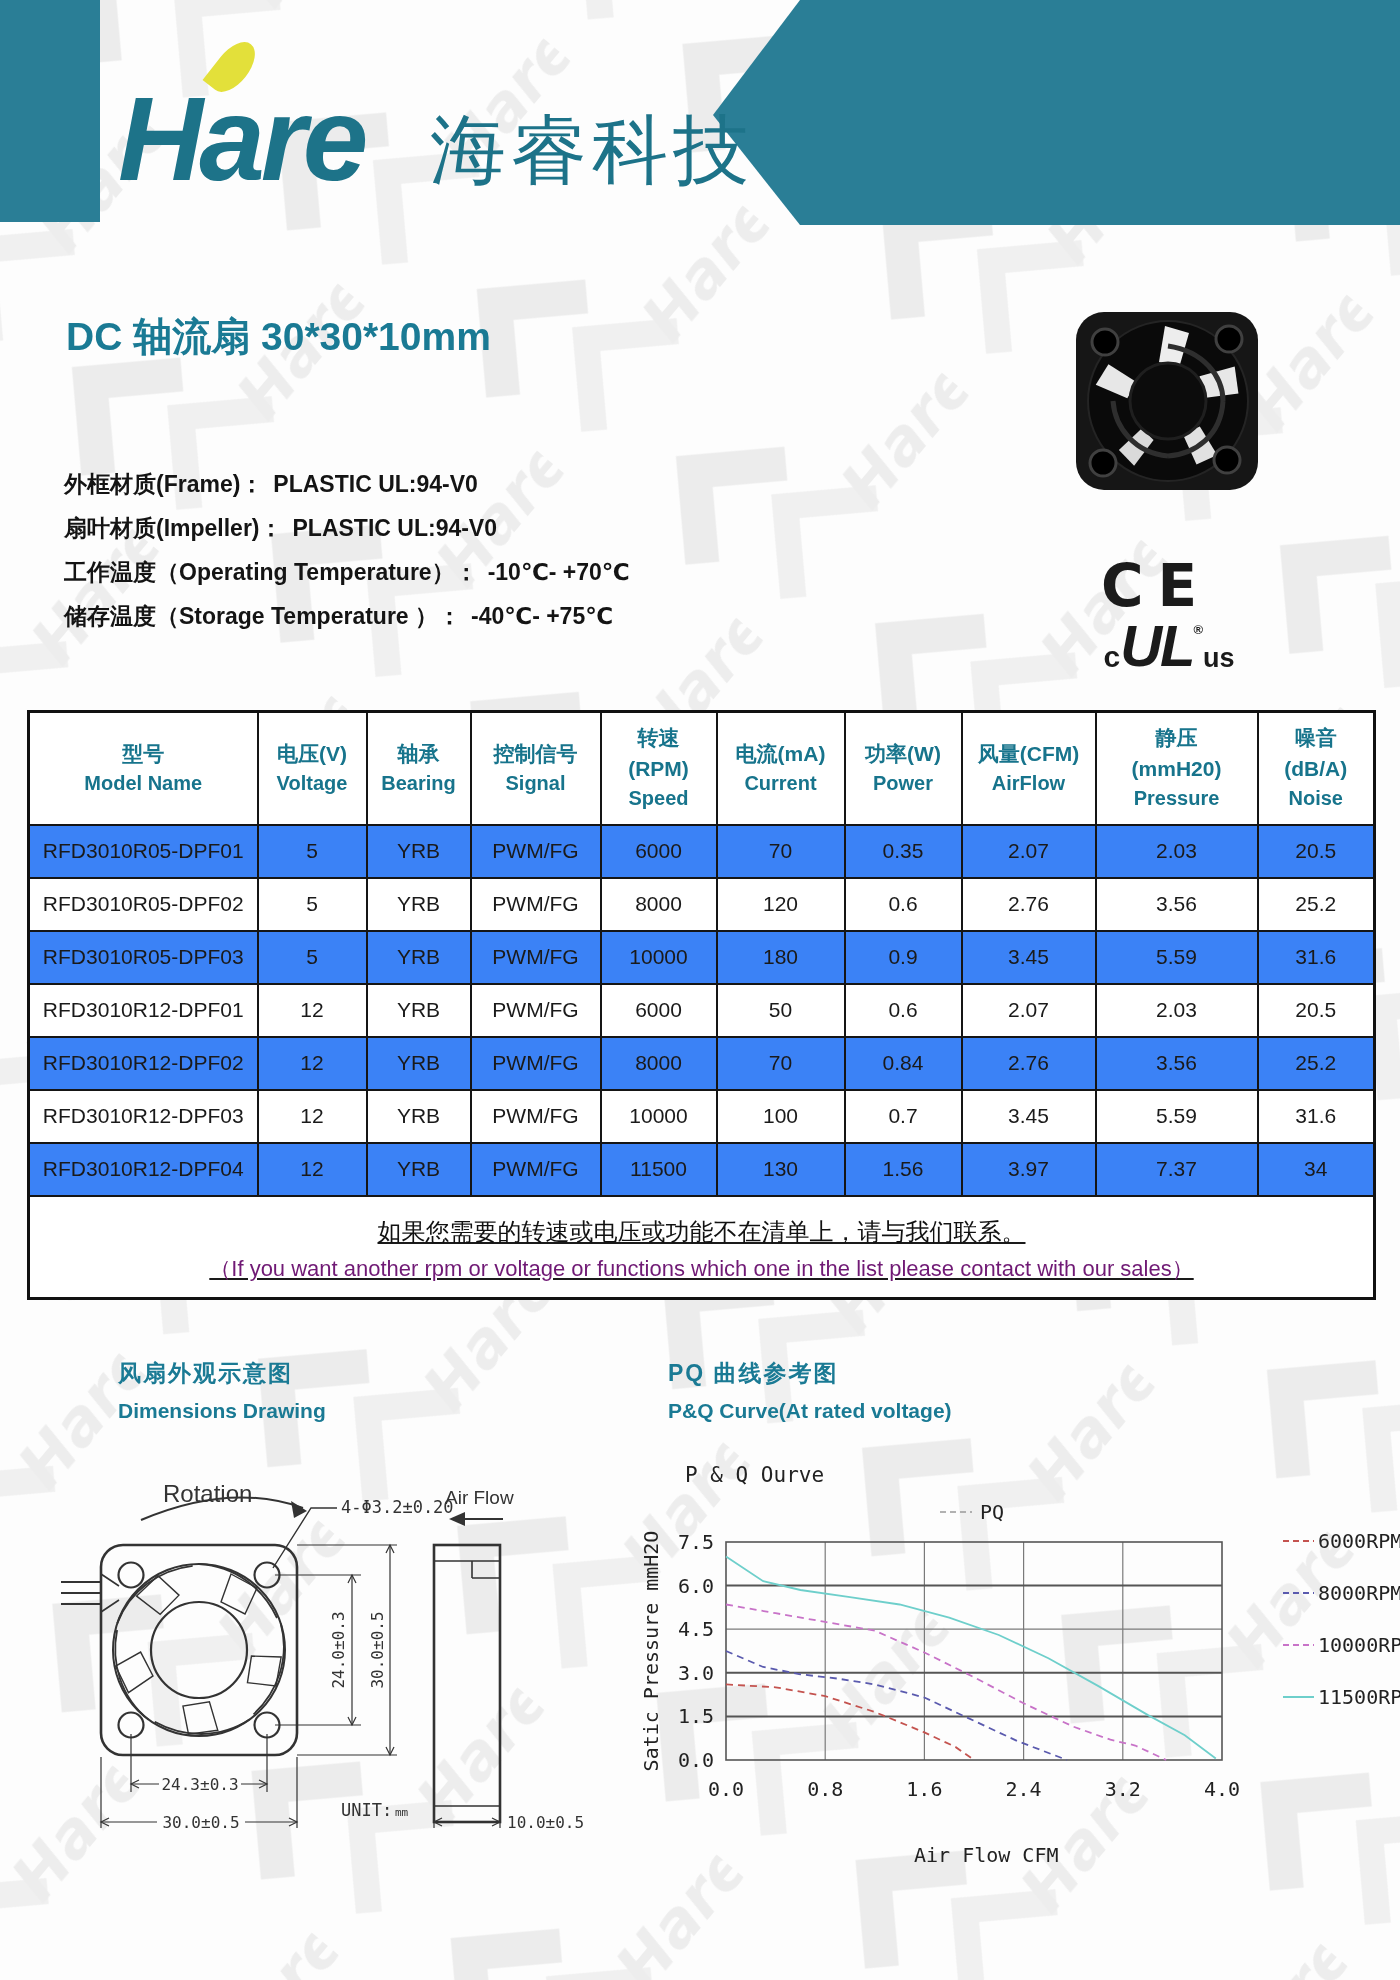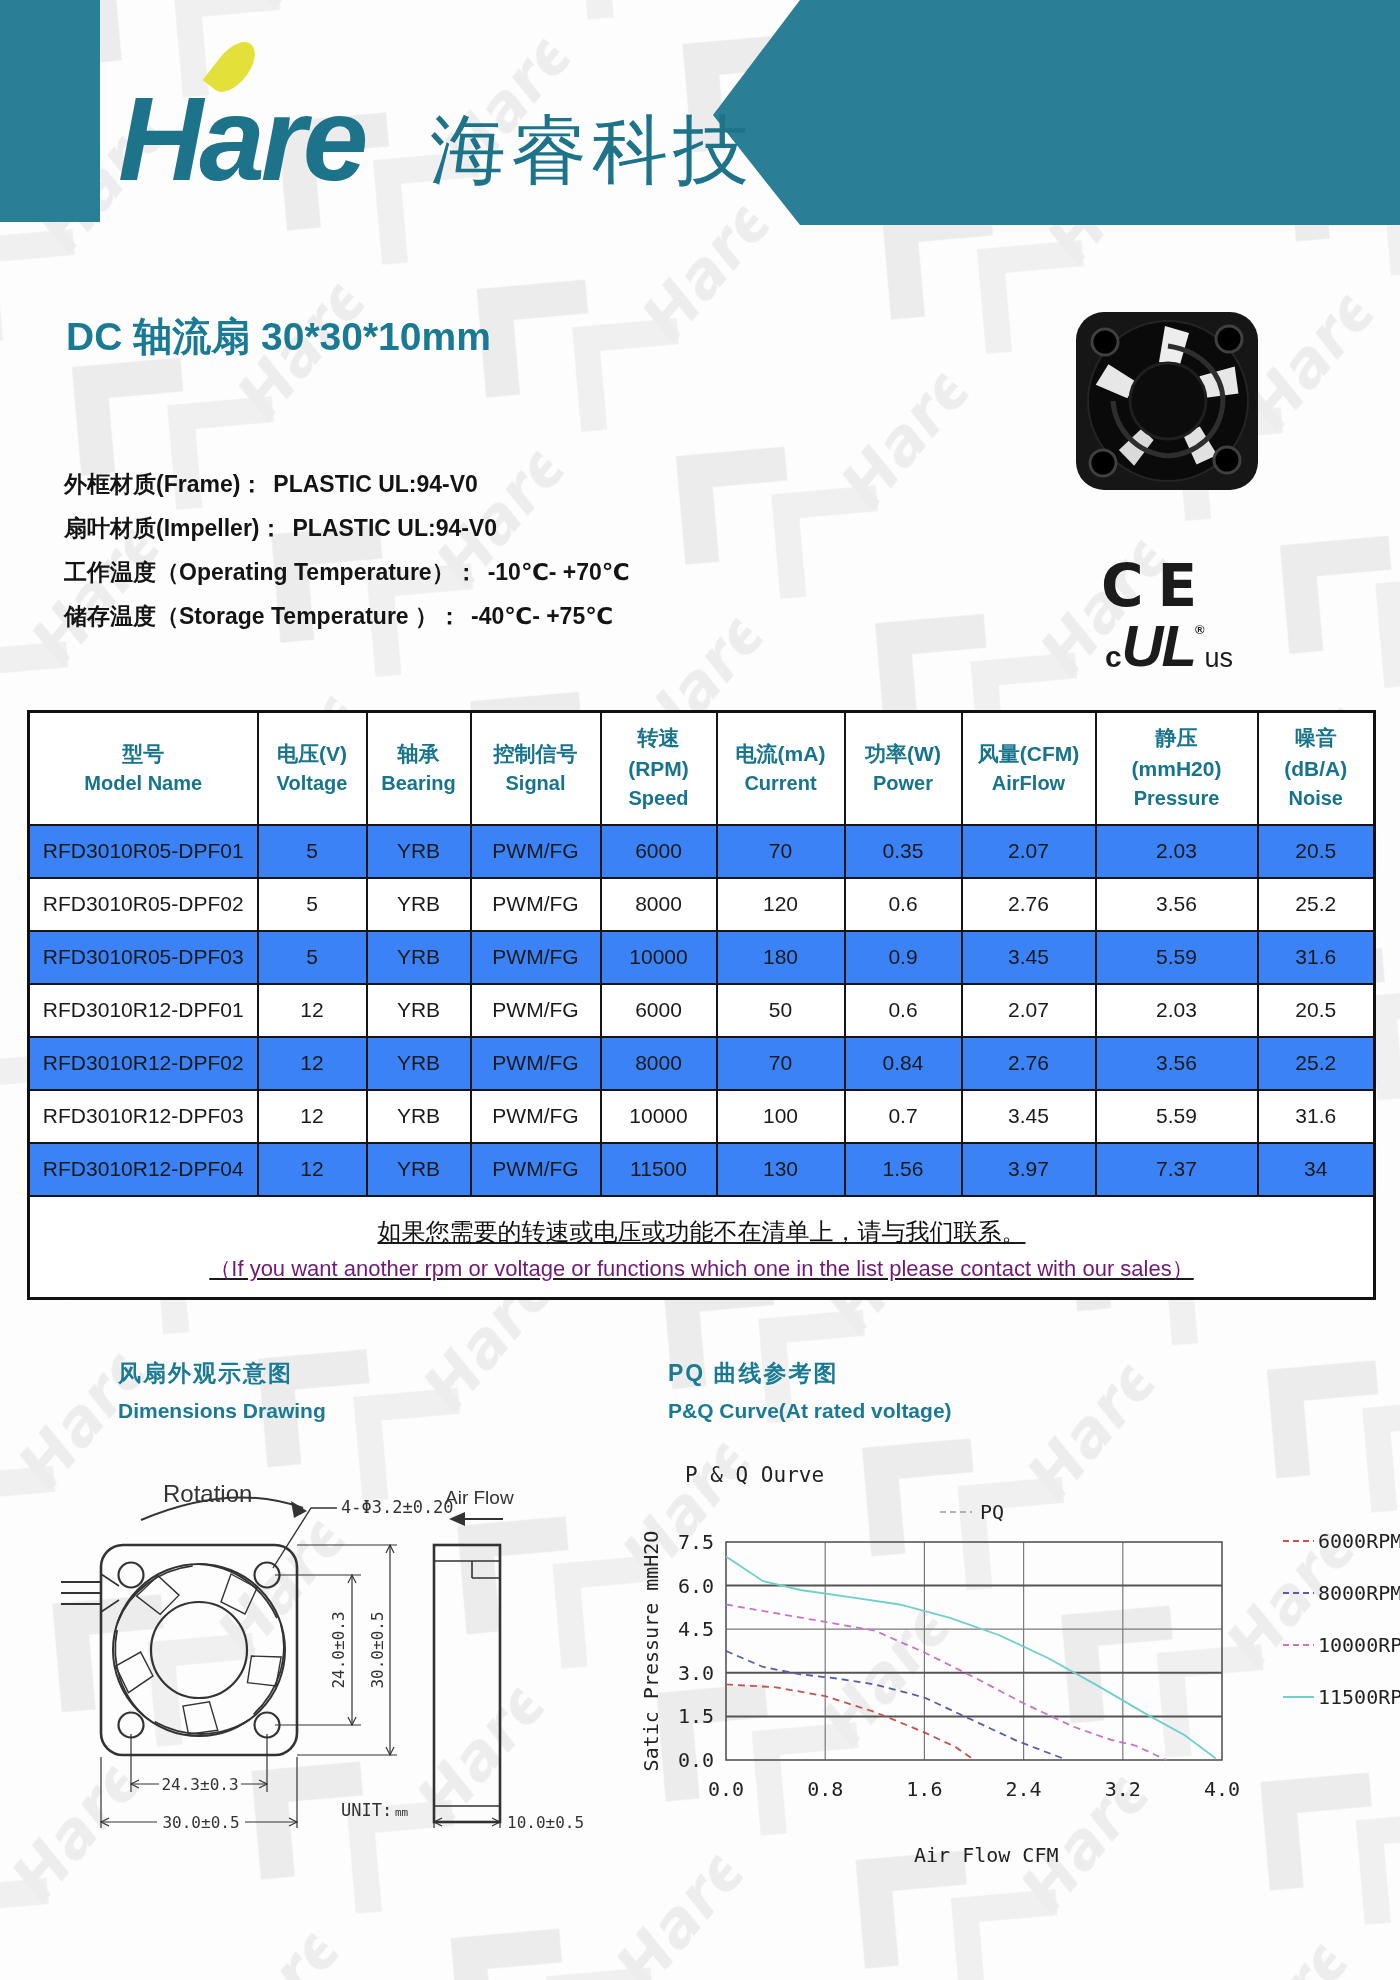--- a/index.html
+++ b/index.html
@@ -23,21 +23,21 @@
   .specs{left:64px;top:462px;z-index:3;font-size:23px;font-weight:600;color:#141414;}
   .specs .line{height:44px;line-height:44px;white-space:nowrap;}
   .specs .val{margin-left:10px;}
   
   .certs{left:936px;top:552px;width:440px;height:86px;z-index:3;display:flex;align-items:center;flex-direction:column;}
   .cert-ce{font-size:58px;font-weight:bold;letter-spacing:14px;color:#1b1b1b;font-family:"DejaVu Sans",sans-serif;}
   .cert-ul{margin-left:26px;display:flex;align-items:flex-end;color:#1b1b1b;}
   .cert-ul .c{font-size:30px;font-weight:bold;line-height:1;}
   .cert-ul .ul{font-size:58px;font-weight:800;font-style:italic;line-height:.9;letter-spacing:-2px;}
   .cert-ul .reg{font-size:13px;font-weight:bold;align-self:flex-start;margin-top:2px;}
-  .cert-ul .us{font-size:27px;font-weight:400;line-height:1.05;margin-top:14px;}
+  .cert-ul .us{font-size:27px;font-weight:700;line-height:1.05;margin-top:14px;}
   .cert-tuv{margin-left:30px;}
   .cert-fcc{margin-left:24px;}
   
   table.spec{position:absolute;left:27px;top:710px;width:1346px;z-index:3;border-collapse:collapse;
     table-layout:fixed;background:#fff;}
   table.spec th,table.spec td{border:2px solid #151515;text-align:center;vertical-align:middle;
     padding:0;overflow:hidden;}
   table.spec{border:3px solid #111;}
   th .cn{font-size:21px;font-weight:bold;color:#17748c;line-height:1.45;}
   th .en{font-size:20px;font-weight:bold;color:#17748c;line-height:1.45;}

